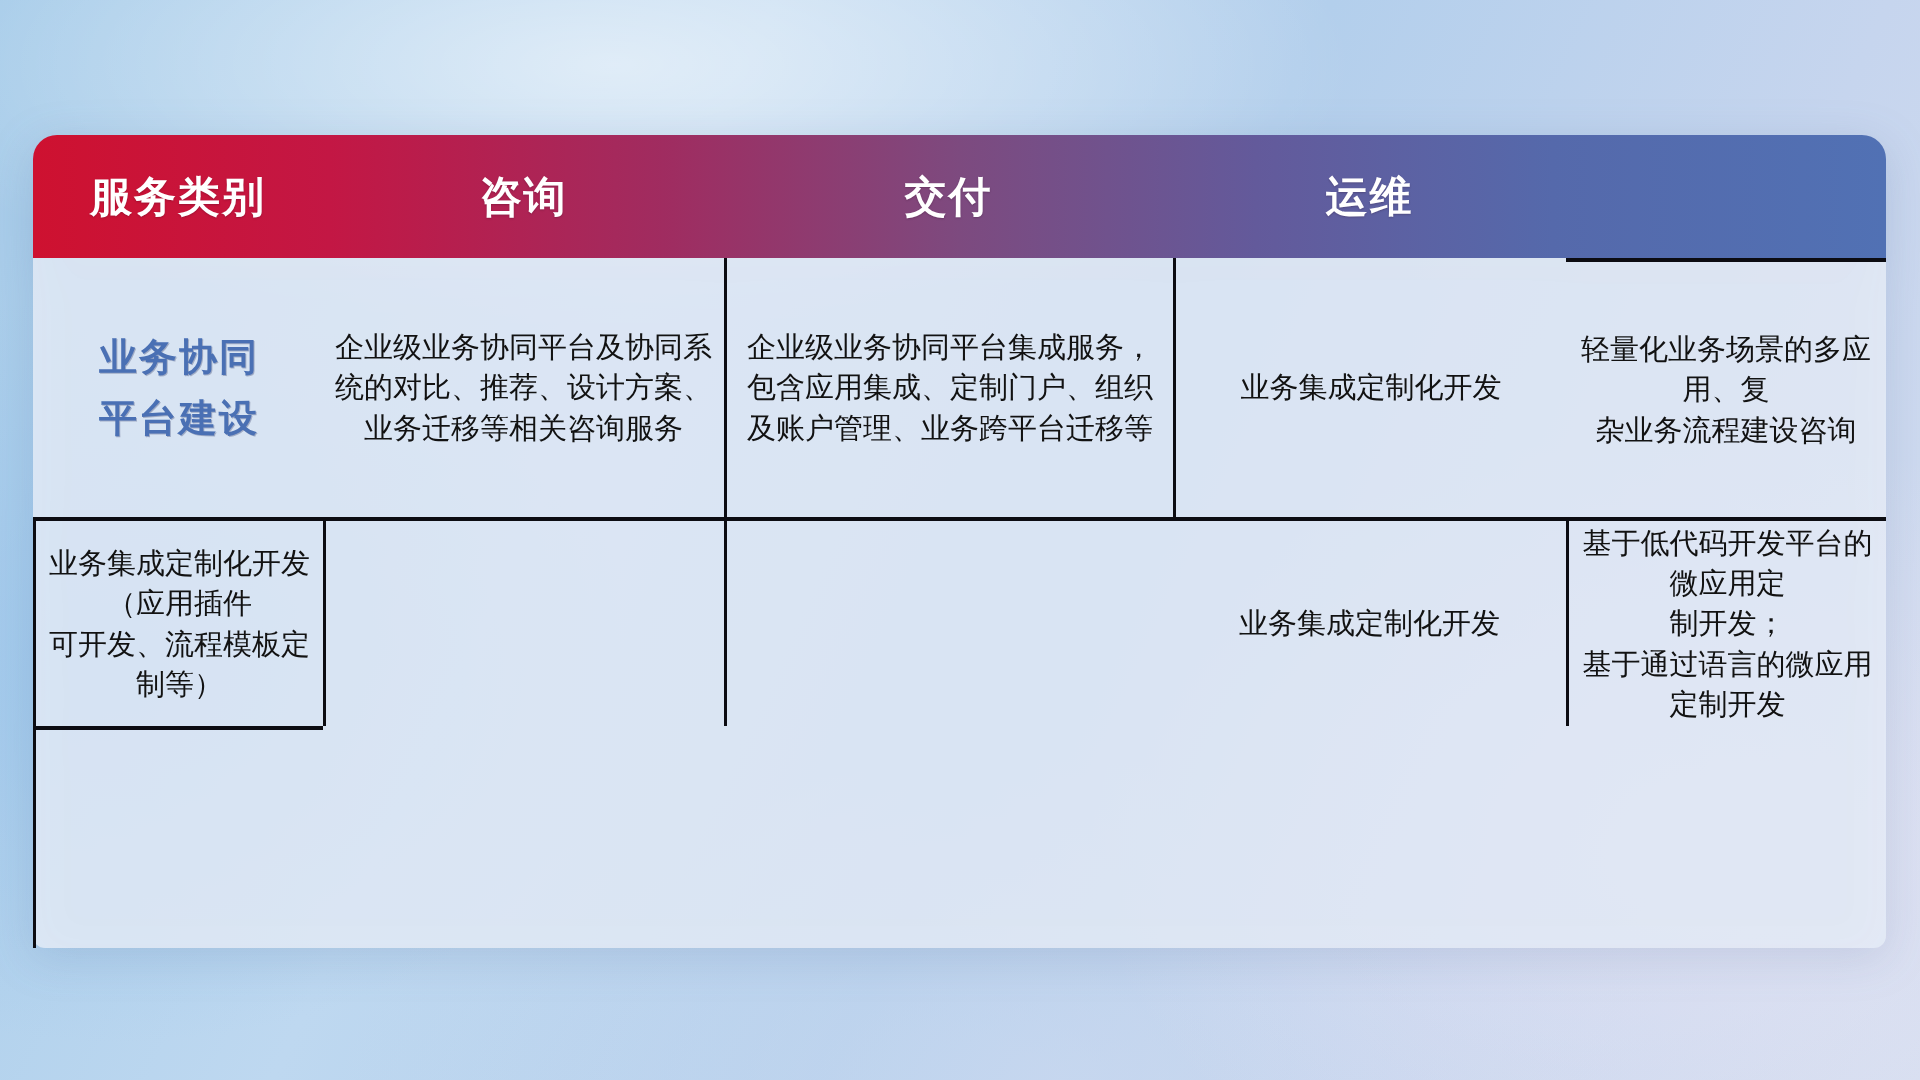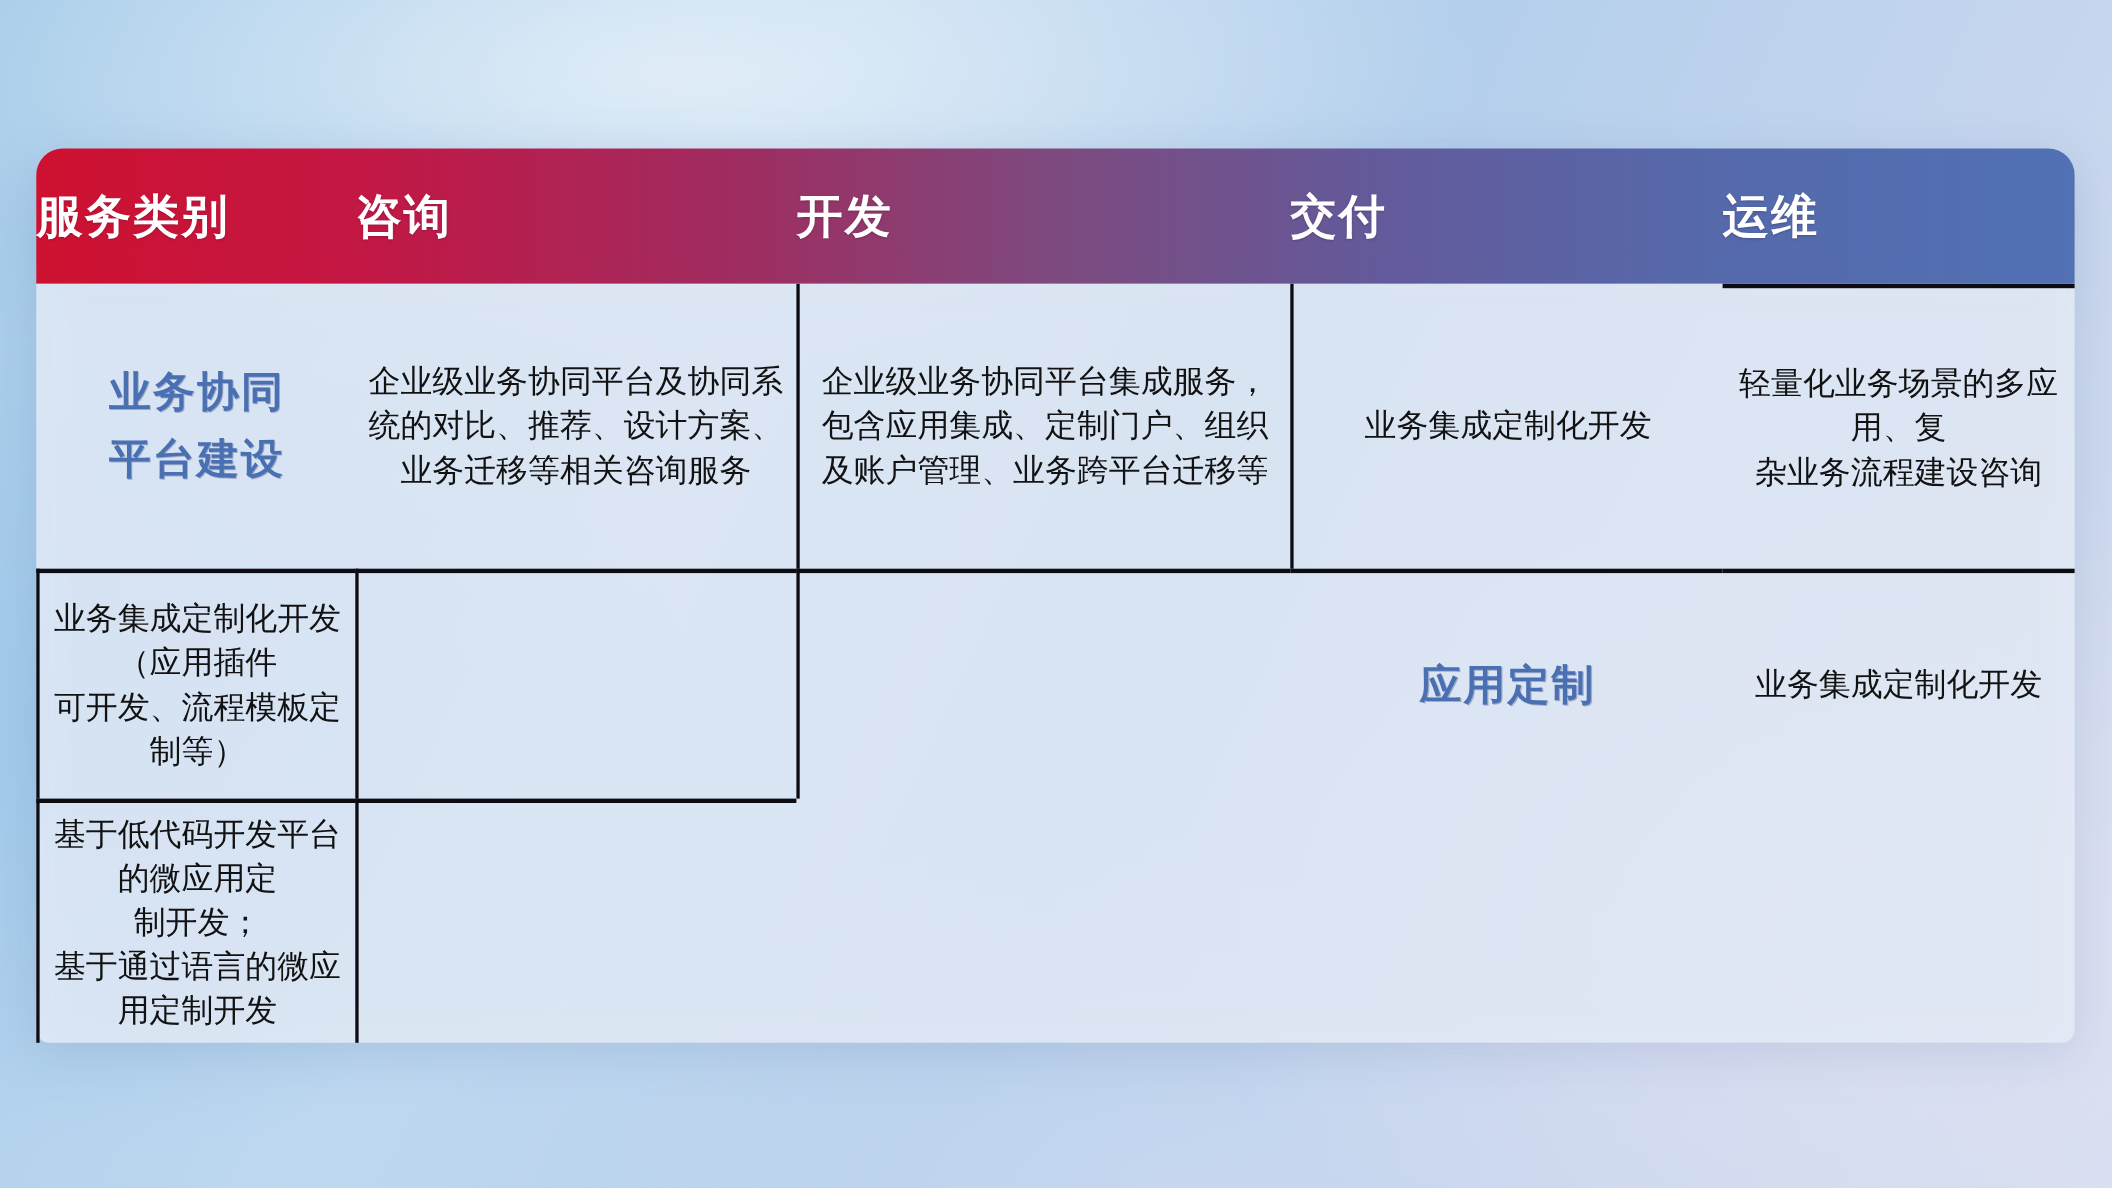--- a/index.html
+++ b/index.html
@@ -37,21 +37,21 @@
       #a02c60 34%,
       var(--header-gradient-mid) 50%,
       #635a9b 66%,
       #5569ab 82%,
       var(--header-gradient-end) 100%);
   }
   .th{
     color:#ffffff;
     font-size:42px;
     font-weight:bold;
-    text-align:left;
+    text-align:center;
     letter-spacing:2px;
     text-shadow:0 1px 2px rgba(40,10,30,0.25);
   }
   .tbody{
     display:grid;
     grid-template-columns:290px 401px 449px 393px 320px;
     grid-template-rows:259px 209px 222px;
     background:rgba(231,238,248,0.8);
     border-radius:0 0 12px 12px;
   }
@@ -79,21 +79,20 @@
   .r1,.r2{border-top:4px solid var(--grid-line);}
 </style>
 </head>
 <body>
 
 <div class="table-wrap">
 
   <div class="thead">
     <div class="th">服务类别</div>
     <div class="th">咨询</div>
-    <div class="th">开发</div>
     <div class="th">交付</div>
     <div class="th">运维</div>
   </div>
 
   <div class="tbody">
 
     <div class="td cat c0 r0">业务协同
 平台建设</div>
     <div class="td c1 r0">企业级业务协同平台及协同系
 统的对比、推荐、设计方案、
@@ -103,21 +102,20 @@
 及账户管理、业务跨平台迁移等</div>
     <div class="td c4 r0">业务集成定制化开发</div>
 
     <div class="td c1 r1">轻量化业务场景的多应用、复
 杂业务流程建设咨询</div>
     <div class="td c2 r1">业务集成定制化开发（应用插件
 可开发、流程模板定制等）</div>
     <div class="td c3 r1"></div>
     <div class="td c4 r1"></div>
 
-    <div class="td cat c0 r2">应用定制</div>
     <div class="td c1 r2">业务集成定制化开发</div>
     <div class="td c2 r2">基于低代码开发平台的微应用定
 制开发；
 基于通过语言的微应用定制开发</div>
     <div class="td c4 r2"></div>
 
   </div>
 </div>
 
 </body></html>

